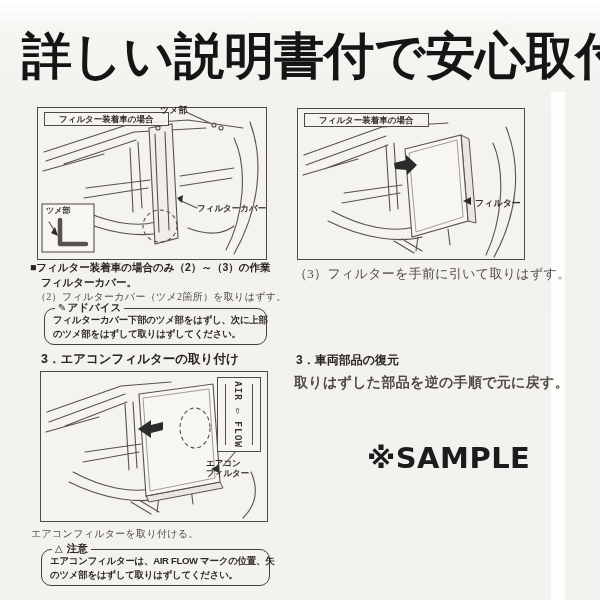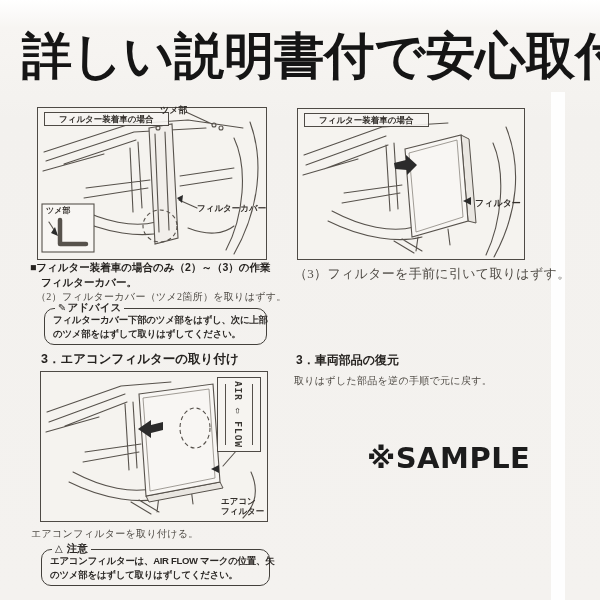--- a/index.html
+++ b/index.html
@@ -34,21 +34,21 @@
   .cap{
     position:absolute;left:6px;top:4px;border:1px solid #4e4a45;
     font-size:8.5px;font-weight:700;color:#332f2b;padding:1px 14px;line-height:1.2;
     background:rgba(246,244,241,.9);white-space:nowrap;
   }
   .lbl{position:absolute;font-size:8.5px;font-weight:700;color:#332f2b;white-space:nowrap;line-height:1.15;font-family:Liberation Serif, serif;}
   #d1 .tab-top{left:122px;top:-3px;font-size:9px;}
   #d1 .cover-lbl{left:159px;top:96px;}
   #d1 .inset-lbl{left:8px;top:98px;font-size:8px;}
   #d2 .filter-lbl{left:177px;top:89px;font-size:9px;}
-  #d3 .d3-filter-lbl{left:180px;top:87px;margin-top:38px;}
+  #d3 .d3-filter-lbl{left:165px;top:87px;}
   
   .afbox{
     position:absolute;left:176px;top:5px;width:42px;height:73px;
     border:1.2px solid #4e4a45;background:#f6f4f0;
     display:flex;align-items:center;justify-content:center;
   }
   .afbox::before,.afbox::after{
     content:"";position:absolute;top:6px;bottom:6px;width:1px;background:#55504a;
   }
   .afbox::before{left:7px;} .afbox::after{right:7px;}
@@ -62,21 +62,21 @@
   .serifline{
     position:absolute;font-family:"Liberation Serif","DejaVu Serif",serif;
     color:#4e4a44;white-space:nowrap;letter-spacing:.3px;
   }
   #note1{left:30px;top:261px;font-size:10.5px;}
   #note2{left:41px;top:276px;font-size:10.5px;}
   #step2{left:36px;top:290px;font-size:10px;}
   #step3{left:294px;top:265px;font-size:13px;}
   #sec3h{left:41px;top:351px;font-size:12.5px;}
   #sec4h{left:296px;top:352px;font-size:12px;}
-  #sec4b{left:294px;top:374px;font-size:10px;}
+  #sec4b{left:294px;top:374px;font-size:14px;font-weight:bold;}
   #sec3b{left:31px;top:527px;font-size:10px;}
   
   .rbox{position:absolute;border:1.4px solid #43403b;border-radius:10px;}
   #advice{left:44px;top:308px;width:221px;height:35px;}
   #caution{left:41px;top:549px;width:227px;height:35px;}
   .rtitle{
     position:absolute;top:-8px;left:10px;background:#f3f1ee;padding:0 3px;
     font-size:10.5px;font-weight:700;color:#2c2926;white-space:nowrap;line-height:1.2;
   }
   .rtitle .ricon{font-size:10px;margin-right:1px;}

